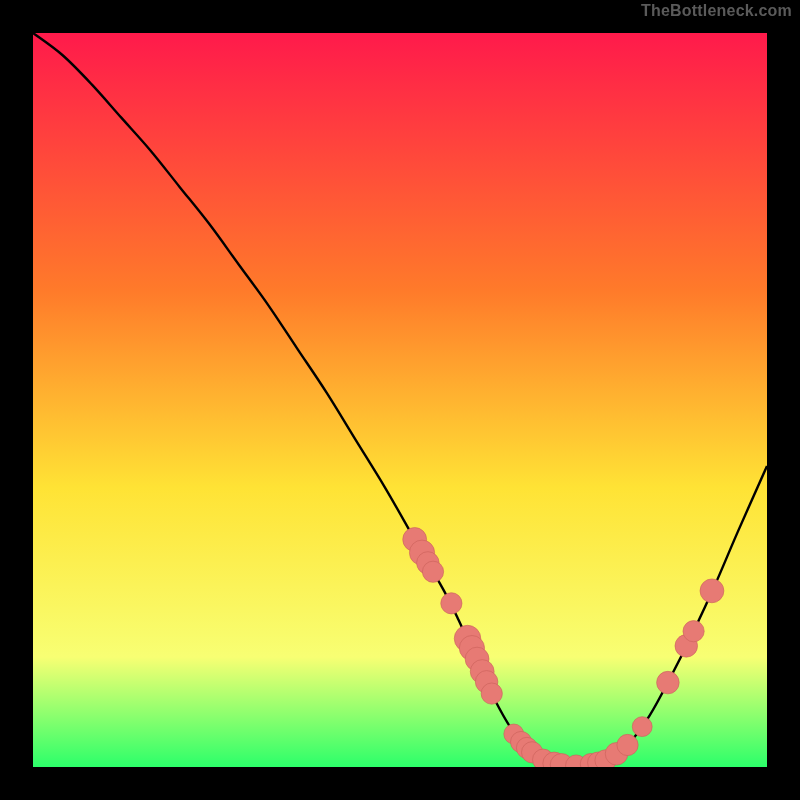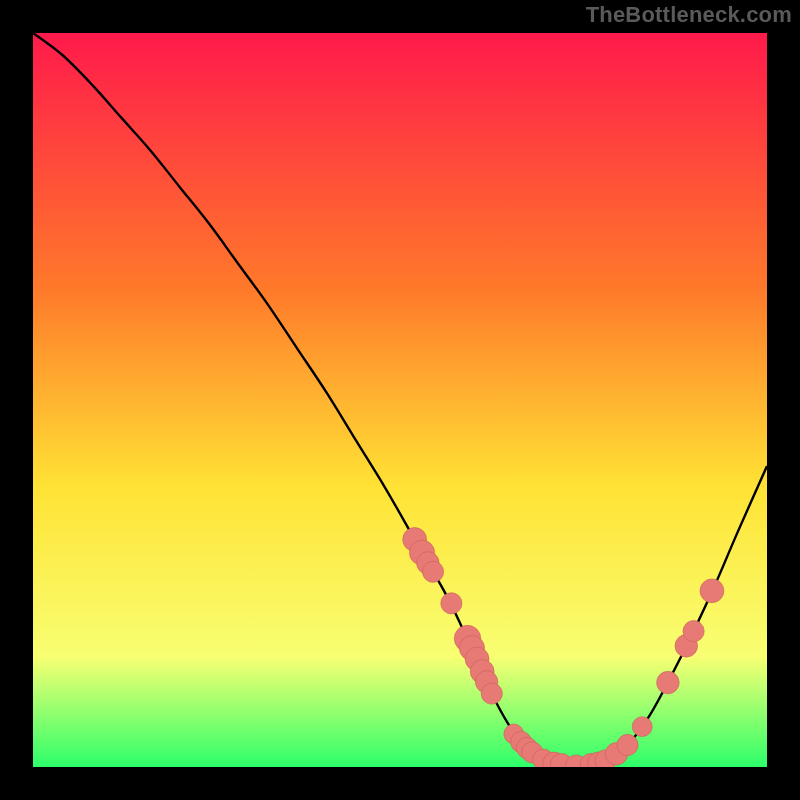--- a/index.html
+++ b/index.html
@@ -14,21 +14,21 @@
   .frame {
     position: relative;
     width: 800px;
     height: 800px;
   }
   .watermark {
     position: absolute;
     top: 2px;
     right: 8px;
     color: #5a5a5a;
-    font-size: 22px;
+    font-size: 16px;
     font-weight: 600;
     letter-spacing: 0.2px;
     user-select: none;
   }
   .plot {
     position: absolute;
     left: 33px;
     top: 33px;
     width: 734px;
     height: 734px;

